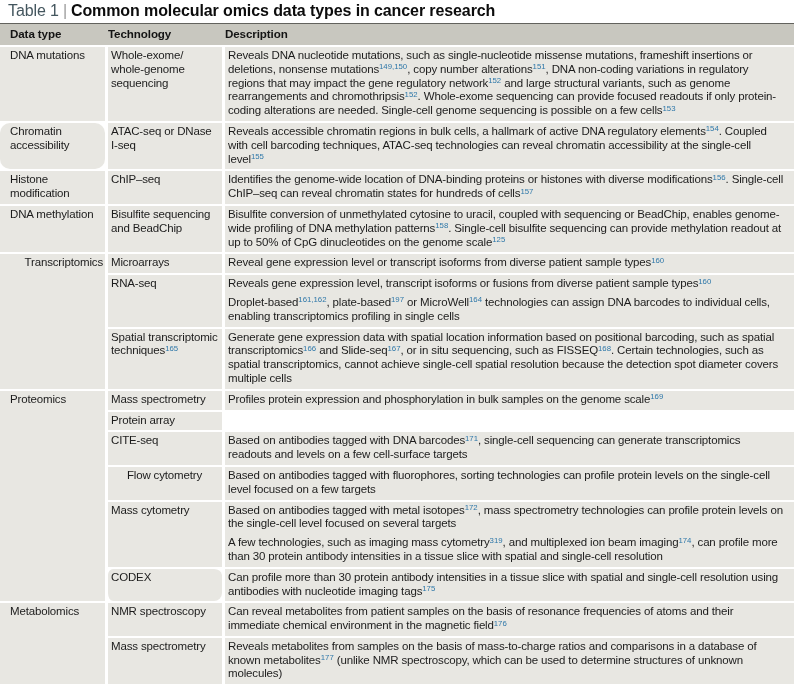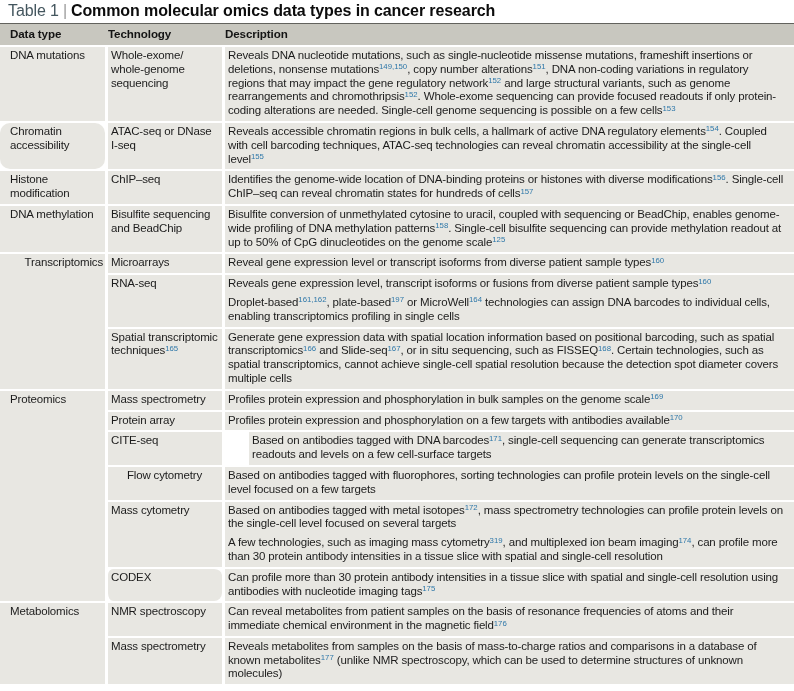--- a/index.html
+++ b/index.html
@@ -103,25 +103,22 @@
           <p>Generate gene expression data with spatial location information based on positional barcoding, such as spatial transcriptomics<sup>166</sup> and Slide-seq<sup>167</sup>, or in situ sequencing, such as FISSEQ<sup>168</sup>. Certain technologies, such as spatial transcriptomics, cannot achieve single-cell spatial resolution because the detection spot diameter covers multiple cells</p>
         </div>
       </div>
       <div class="group">
         <div class="cell dtype" style="grid-row: 1 / span 6;">Proteomics</div>
         <div class="cell tech" style="grid-row: 1;">Mass spectrometry</div>
         <div class="cell desc" style="grid-row: 1;">
           <p>Profiles protein expression and phosphorylation in bulk samples on the genome scale<sup>169</sup></p>
         </div>
         <div class="cell tech sep" style="grid-row: 2;">Protein array</div>
-        <div class="cell desc sep" style="grid-row: 2;">
-          <p>Profiles protein expression and phosphorylation on a few targets with antibodies available<sup>170</sup></p>
-        </div>
         <div class="cell tech sep" style="grid-row: 3;">CITE-seq</div>
-        <div class="cell desc sep" style="grid-row: 3; margin-left: 24px;">
+        <div class="cell desc sep" style="grid-row: 3;">
           <p>Based on antibodies tagged with DNA barcodes<sup>171</sup>, single-cell sequencing can generate transcriptomics readouts and levels on a few cell-surface targets</p>
         </div>
         <div class="cell tech sep" style="grid-row: 4; text-align: center;">Flow cytometry</div>
         <div class="cell desc sep" style="grid-row: 4;">
           <p>Based on antibodies tagged with fluorophores, sorting technologies can profile protein levels on the single-cell level focused on a few targets</p>
         </div>
         <div class="cell tech sep" style="grid-row: 5;">Mass cytometry</div>
         <div class="cell desc sep" style="grid-row: 5;">
           <p>Based on antibodies tagged with metal isotopes<sup>172</sup>, mass spectrometry technologies can profile protein levels on the single-cell level focused on several targets</p>
           <p>A few technologies, such as imaging mass cytometry<sup>319</sup>, and multiplexed ion beam imaging<sup>174</sup>, can profile more than 30 protein antibody intensities in a tissue slice with spatial and single-cell resolution</p>

